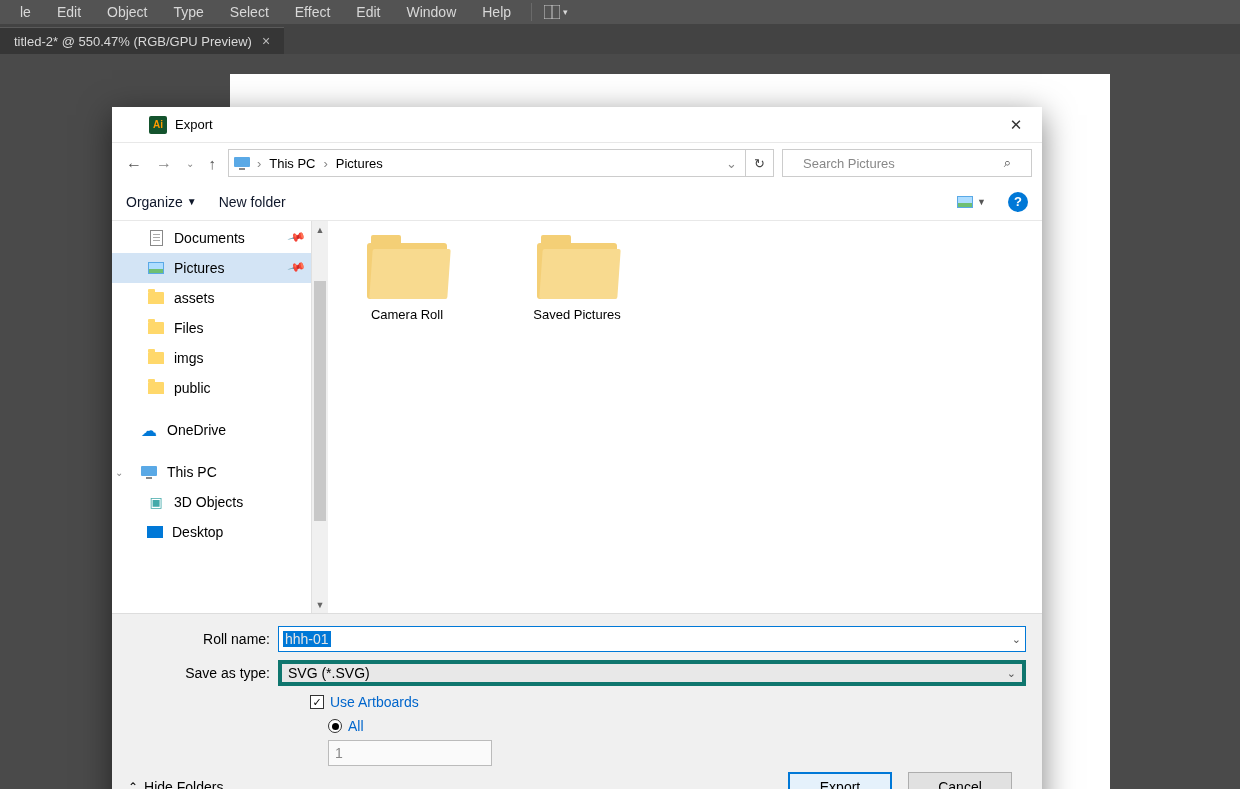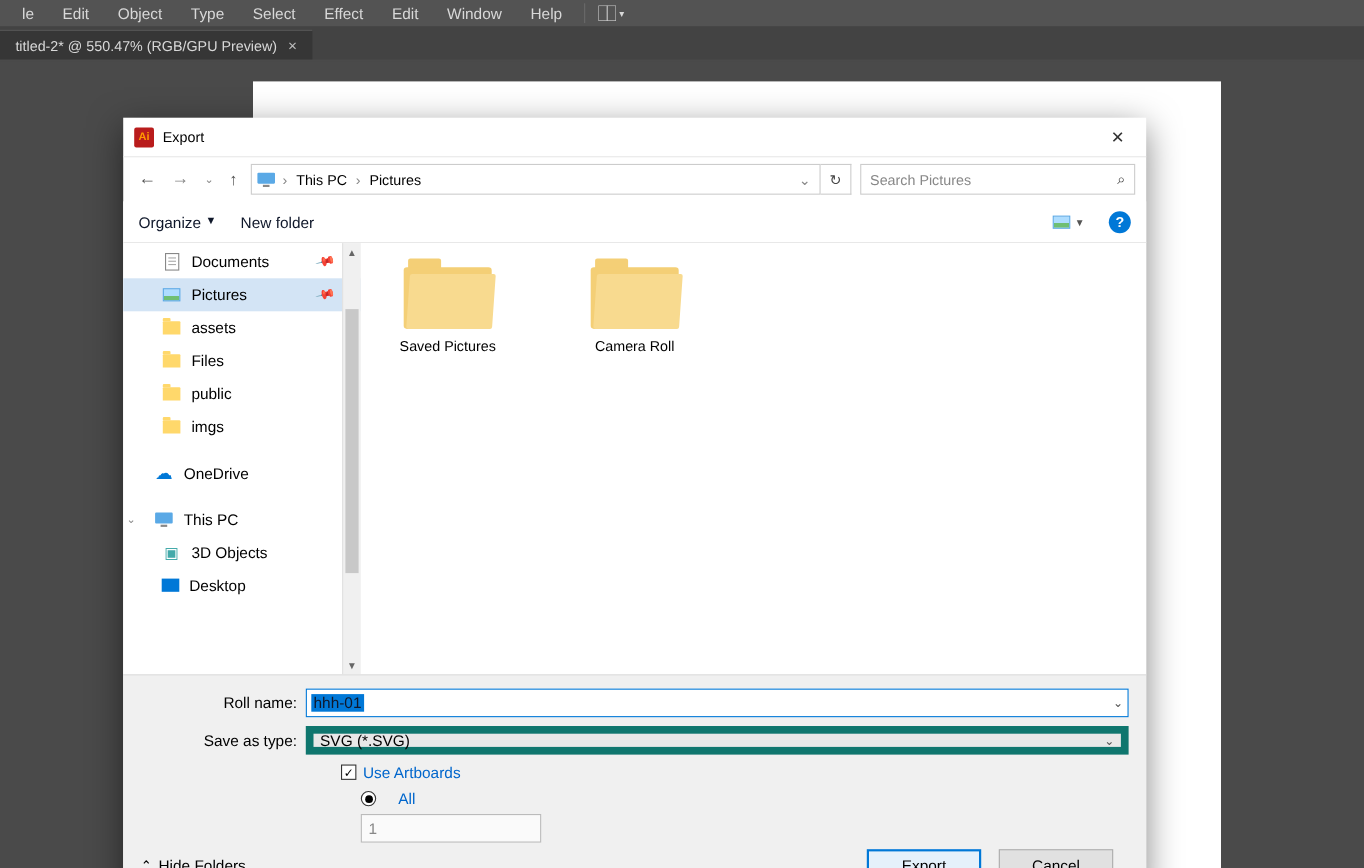--- a/index.html
+++ b/index.html
@@ -15,36 +15,36 @@
 .ai-tab .x { color:#bbb; font-size:14px; }
 .ai-canvas-area { position:absolute; top:56px; left:0; right:0; bottom:0; background:#4a4a4a; }
 .ai-canvas-white { position:absolute; top:18px; left:230px; width:880px; height:720px; background:#fff; }
 .ai-black-shape { position:absolute; bottom:0; left:440px; width:320px; height:40px; background:#000; border-radius:40px 40px 0 0; }
 .ai-black-shape .hole { position:absolute; width:30px; height:20px; background:#fff; border-radius:50%; top:10px; }
 .ai-black-shape .hole.h1 { left:250px; }
 
 
 .dialog { position:absolute; top:53px; left:112px; width:930px; height:707px; background:#fff; box-shadow: 0 8px 30px rgba(0,0,0,0.5); display:flex; flex-direction:column; }
 .dialog-titlebar { height:36px; display:flex; align-items:center; padding:0 10px; border-bottom:1px solid #e8e8e8; }
-.dialog-titlebar .ai-icon { width:18px; height:18px; background:#b91c1c; display:flex; align-items:center; justify-content:center; color:#ff9a00; font-size:10px; font-weight:bold; border-radius:2px; margin-right:8px; }
+.dialog-titlebar .ai-icon { width:18px; height:18px; background:#14532d; display:flex; align-items:center; justify-content:center; color:#ff9a00; font-size:10px; font-weight:bold; border-radius:2px; margin-right:8px;margin-left:27px; }
 .dialog-titlebar .title-text { font-size:13px; color:#000; flex:1; }
 .dialog-titlebar .close-btn { width:32px; height:28px; display:flex; align-items:center; justify-content:center; font-size:15px; color:#333; cursor:default; }
 
 .nav-row { height:40px; display:flex; align-items:center; padding:6px 10px; gap:8px; }
 .nav-btns { display:flex; align-items:center; gap:14px; padding:0 4px; }
 .nav-arrow { color:#888; font-size:16px; }
 .nav-arrow.enabled { color:#555; }
 .nav-up { color:#555; font-size:15px; }
 .breadcrumb { flex:1; border:1px solid #ccc; height:28px; display:flex; align-items:center; font-size:13px; background:#fff; padding:0 4px; gap:4px; }
 .breadcrumb .pc-icon { display:inline-flex; align-items:center; }
 .breadcrumb .sep { color:#888; padding:0 2px; }
 .breadcrumb .crumb { color:#000; padding:0 2px; }
 .breadcrumb .chev { color:#888; margin-left:auto; padding-right:4px; }
 .refresh-btn { width:28px; height:28px; border:1px solid #ccc; border-left:none; display:flex; align-items:center; justify-content:center; font-size:13px; color:#444; margin-left:-8px; }
-.search-box { width:250px; height:28px; border:1px solid #ccc; display:flex; align-items:center; padding:0 8px; font-size:13px; color:#888; gap:8px; }
+.search-box { width:250px; height:28px; border:1px solid #ccc; display:flex; align-items:center; padding:0 20px; font-size:13px; color:#888; gap:8px; }
 .search-box .mag { margin-left:auto; color:#444; font-size:13px; }
 
 .toolbar-row { height:38px; background:#fff; border-bottom:1px solid #e8e8e8; display:flex; align-items:center; padding:0 14px; gap:22px; }
 .toolbar-row .link { color:#0f172a; font-size:14px; display:flex; align-items:center; gap:4px; }
 .toolbar-row .spacer { flex:1; }
 .toolbar-row .view-btn { display:flex; align-items:center; gap:4px; color:#555; font-size:12px; }
 .toolbar-row .help-icon { width:20px; height:20px; background:#0078d7; border-radius:50%; color:#fff; display:flex; align-items:center; justify-content:center; font-size:13px; font-weight:bold; }
 
 .body-panes { flex:1; display:flex; min-height:0; }
 .tree-pane { width:216px; background:#fff; position:relative; }
@@ -71,34 +71,34 @@
 .big-folder { width:80px; height:64px; position:relative; }
 .big-folder .back { position:absolute; bottom:0; width:80px; height:56px; background:#f4cf76; border-radius:3px; }
 .big-folder .tab { position:absolute; top:0; left:4px; width:30px; height:12px; background:#f4cf76; border-radius:2px 2px 0 0; }
 .big-folder .front { position:absolute; bottom:0; left:4px; width:78px; height:50px; background:#f8da8f; border-radius:2px; transform:skewX(-4deg); }
 .folder-tile .label { font-size:13px; color:#000; text-align:center; }
 
 .bottom-form { background:#f0f0f0; border-top:1px solid #ddd; padding:12px 16px 12px 16px; }
 .form-row { display:flex; align-items:center; margin-bottom:8px; }
 .form-row .lbl { width:150px; text-align:right; font-size:14px; color:#000; padding-right:8px; }
 .file-input { flex:1; height:26px; border:1px solid #0078d7; background:#fff; display:flex; align-items:center; padding:0 4px; font-size:14px; position:relative; }
-.file-input .selected-text { background:#0078d7; color:#0f172a; padding:0 2px; }
+.file-input .selected-text { background:#0078d7; color:#e5e5e5; padding:0 2px; }
 .file-input .dd { position:absolute; right:4px; color:#555; font-size:11px; }
-.type-select { flex:1; height:26px; border:7px solid #0f766e; background:#e8e8e8; display:flex; align-items:center; padding:0 6px; font-size:14px; position:relative; }
+.type-select { flex:1; height:26px; border:4px solid #0f766e; background:#e8e8e8; display:flex; align-items:center; padding:0 6px; font-size:14px; position:relative; }
 .type-select .dd { position:absolute; right:6px; color:#555; font-size:11px; }
 
 .highlight-svg { position:absolute; background:#f8ff1f; z-index:-1; }
 .hl-filename { left:260px; top:497px; width:72px; height:40px; border-radius:2px; }
 .hl-svgtype { left:260px; top:537px; width:100px; height:24px; }
 .hl-artboards { left:278px; top:565px; width:170px; height:40px; border-radius:0 20px 20px 0; }
 
 .artboard-opts { margin-left:182px; margin-top:6px; }
 .checkbox-row { display:flex; align-items:center; gap:6px; font-size:14px; color:#0066cc; margin-bottom:8px; }
 .chk { width:14px; height:14px; border:1px solid #333; background:#fff; display:flex; align-items:center; justify-content:center; font-size:11px; color:#000; }
-.radio-row { display:flex; align-items:center; gap:20px; font-size:14px; color:#0066cc; margin-left:18px; margin-bottom:6px; }
+.radio-row { display:flex; align-items:center; gap:6px; font-size:14px; color:#0066cc; margin-left:18px; margin-bottom:6px; }
 .radio { width:14px; height:14px; border:1px solid #333; border-radius:50%; background:#fff; display:flex; align-items:center; justify-content:center; }
 .radio .dot { width:7px; height:7px; background:#000; border-radius:50%; }
 .range-input { margin-left:18px; width:164px; height:26px; border:1px solid #bbb; background:#fafafa; color:#888; font-size:14px; padding:0 6px; display:flex; align-items:center; margin-top:4px; }
 
 .button-row { display:flex; align-items:center; gap:16px; padding:6px 14px 0 0; }
 .hide-folders { display:flex; align-items:center; gap:6px; font-size:14px; color:#000; }
 .button-row .spacer { flex:1; }
 .dlg-btn { width:104px; height:30px; border:1px solid #adadad; background:#e1e1e1; font-size:14px; display:flex; align-items:center; justify-content:center; cursor:default; }
 .dlg-btn.primary { border:2px solid #0078d7; background:#e5f1fb; }
 
@@ -218,27 +218,27 @@
           <div class="tree-item ">
             <span class="ticon">
               <span class="folder-ic"></span>
             </span>
             <span>Files</span>
           </div>
           <div class="tree-item ">
             <span class="ticon">
               <span class="folder-ic"></span>
             </span>
+            <span>imgs</span>
+          </div>
+          <div class="tree-item ">
+            <span class="ticon">
+              <span class="folder-ic"></span>
+            </span>
             <span>public</span>
-          </div>
-          <div class="tree-item ">
-            <span class="ticon">
-              <span class="folder-ic"></span>
-            </span>
-            <span>imgs</span>
           </div>
           <div class="tree-item level0b" style="margin-top: 12px;">
             <span class="ticon cloud-ic">☁</span>
             <span>OneDrive</span>
           </div>
           <div class="tree-item level0b" style="margin-top: 12px;">
             <span class="tree-expand">⌄</span>
             <span class="ticon">
               <svg width="18" height="14">
                 <rect x="1" y="1" width="16" height="10" fill="#5aa9e6" rx="1"></rect>
@@ -263,29 +263,29 @@
       </div>
     </div>
     <div class="content-pane">
       <div class="folder-grid" id="folder-grid">
           <div class="folder-tile">
             <div class="big-folder">
               <div class="tab"></div>
               <div class="back"></div>
               <div class="front"></div>
             </div>
-            <div class="label">Saved Pictures</div>
+            <div class="label">Camera Roll</div>
           </div>
           <div class="folder-tile">
             <div class="big-folder">
               <div class="tab"></div>
               <div class="back"></div>
               <div class="front"></div>
             </div>
-            <div class="label">Camera Roll</div>
+            <div class="label">Saved Pictures</div>
           </div>
         </div>
     </div>
   </div>
 
   <div class="bottom-form pos-rel">
     <div class="form-row">
       <span class="lbl">Roll name:</span>
       <div class="file-input">
         <span class="selected-text">hhh-01</span>

